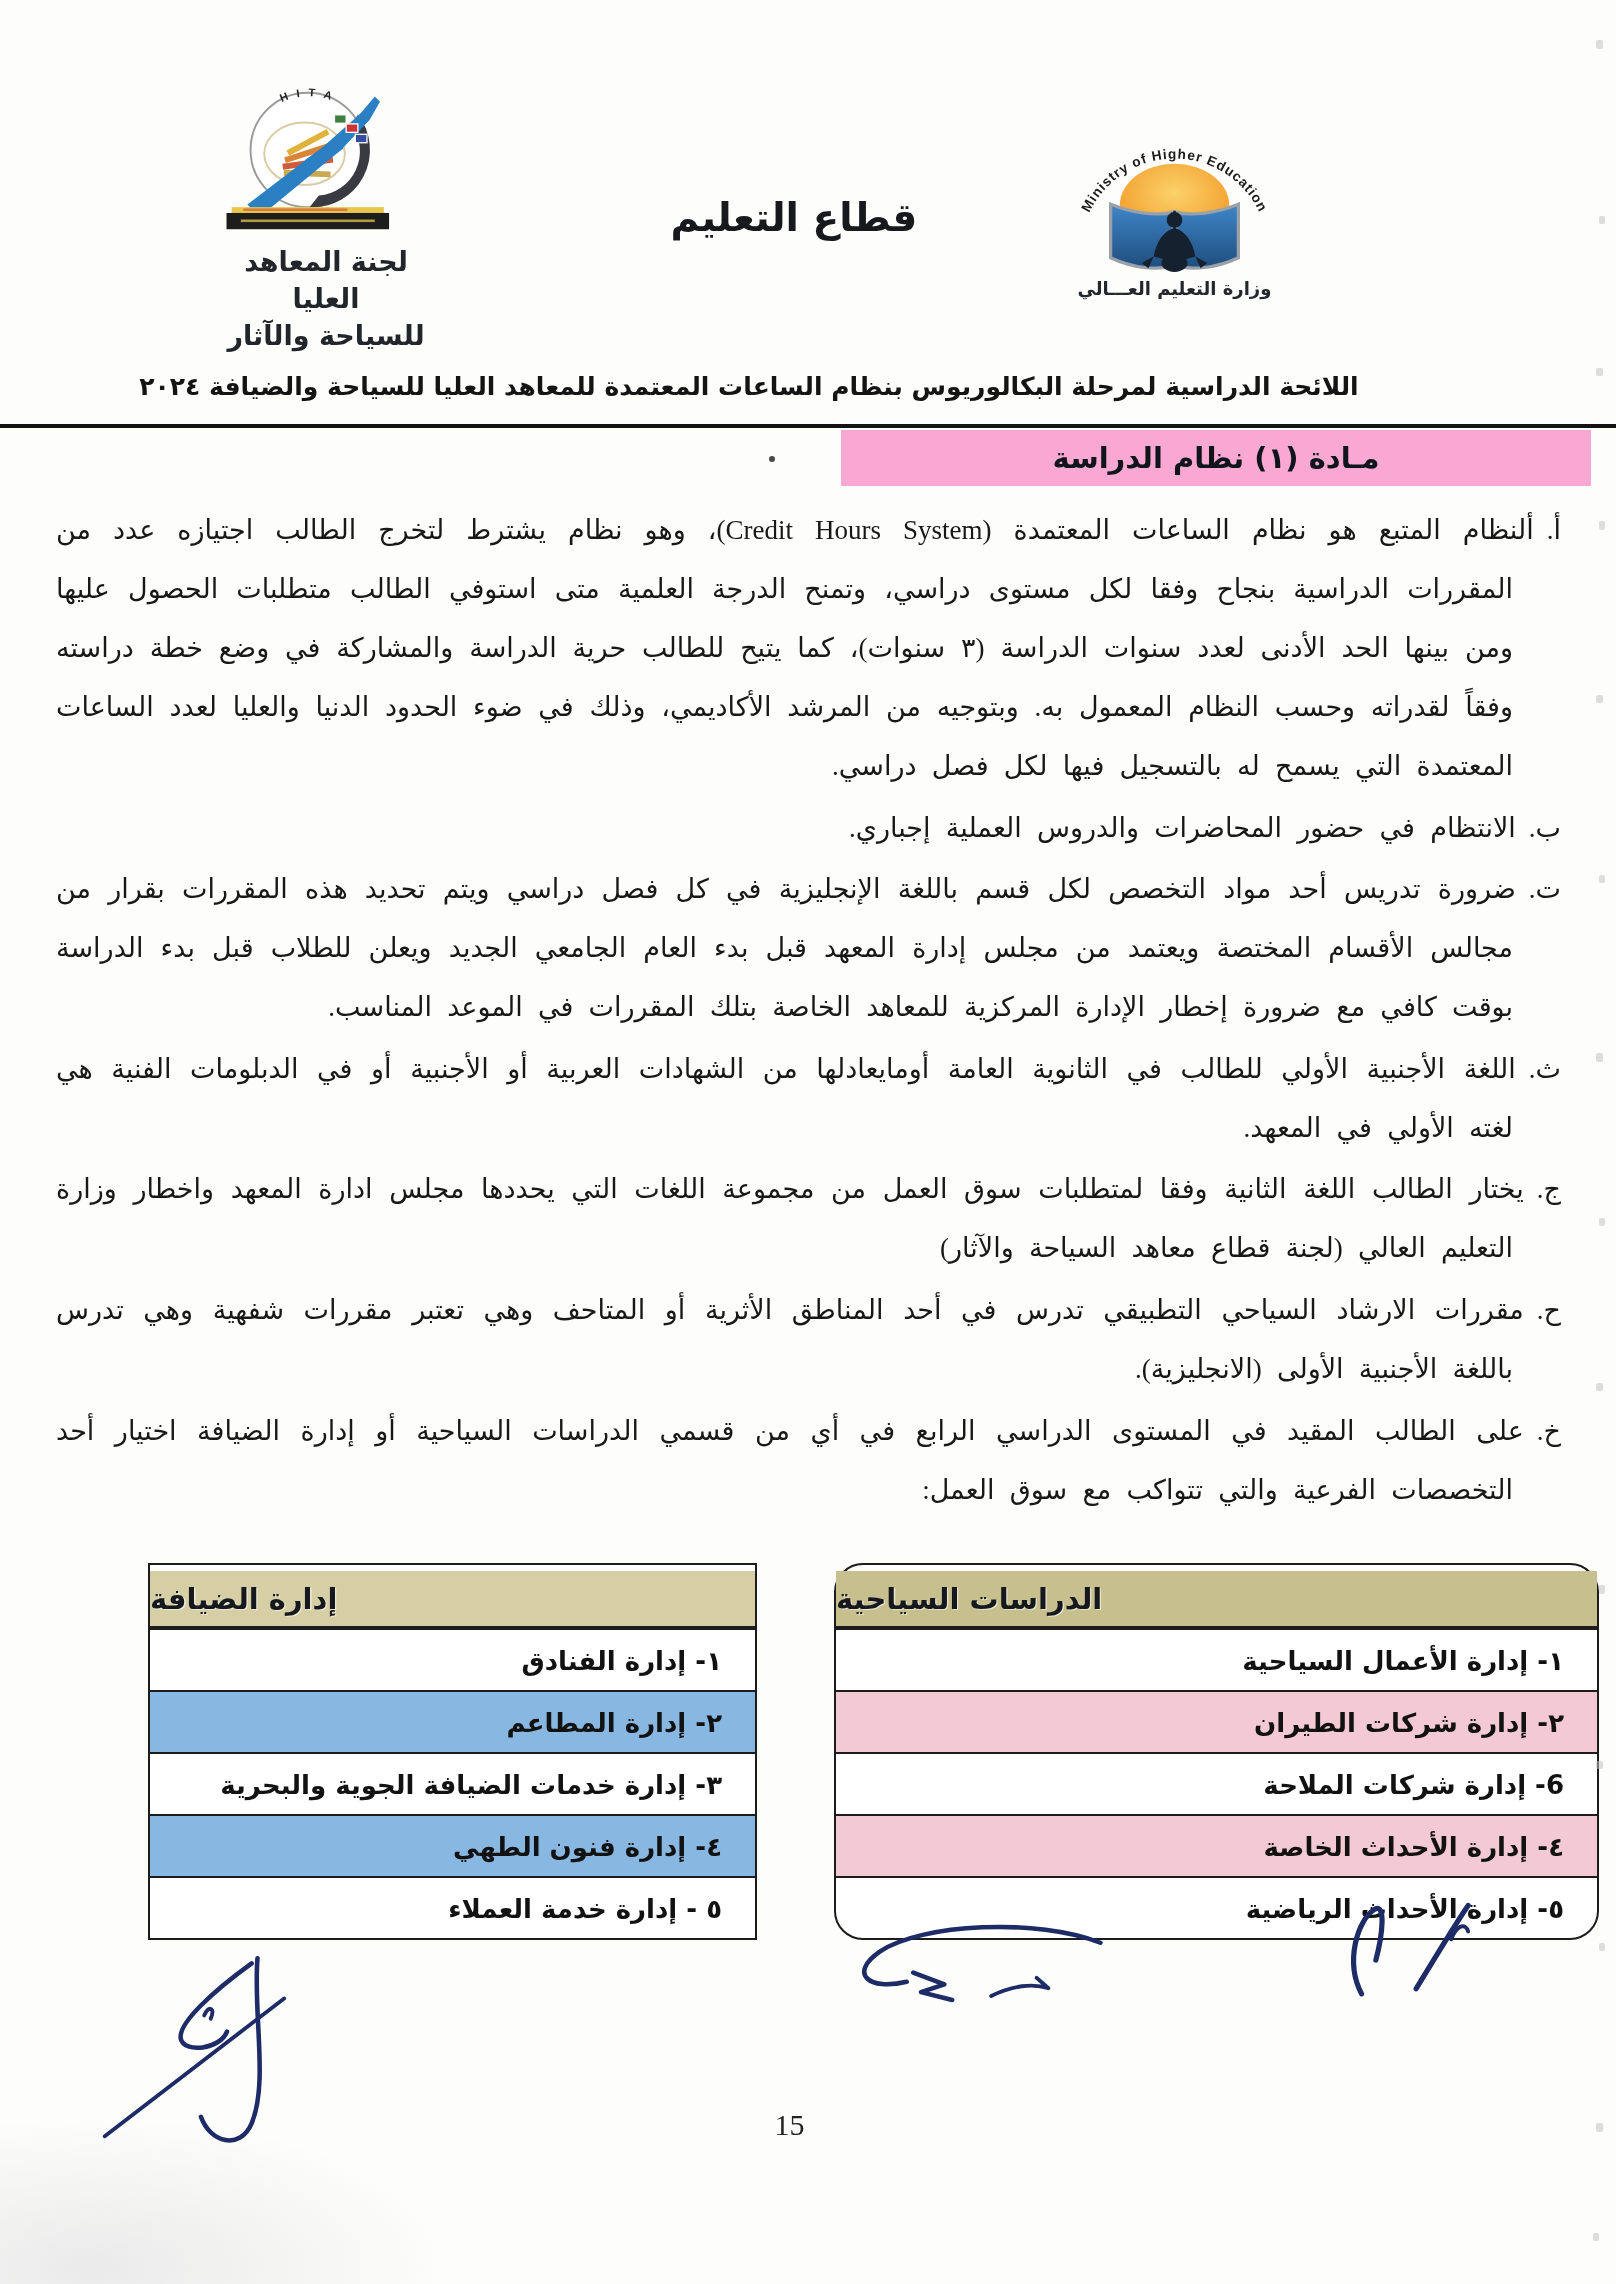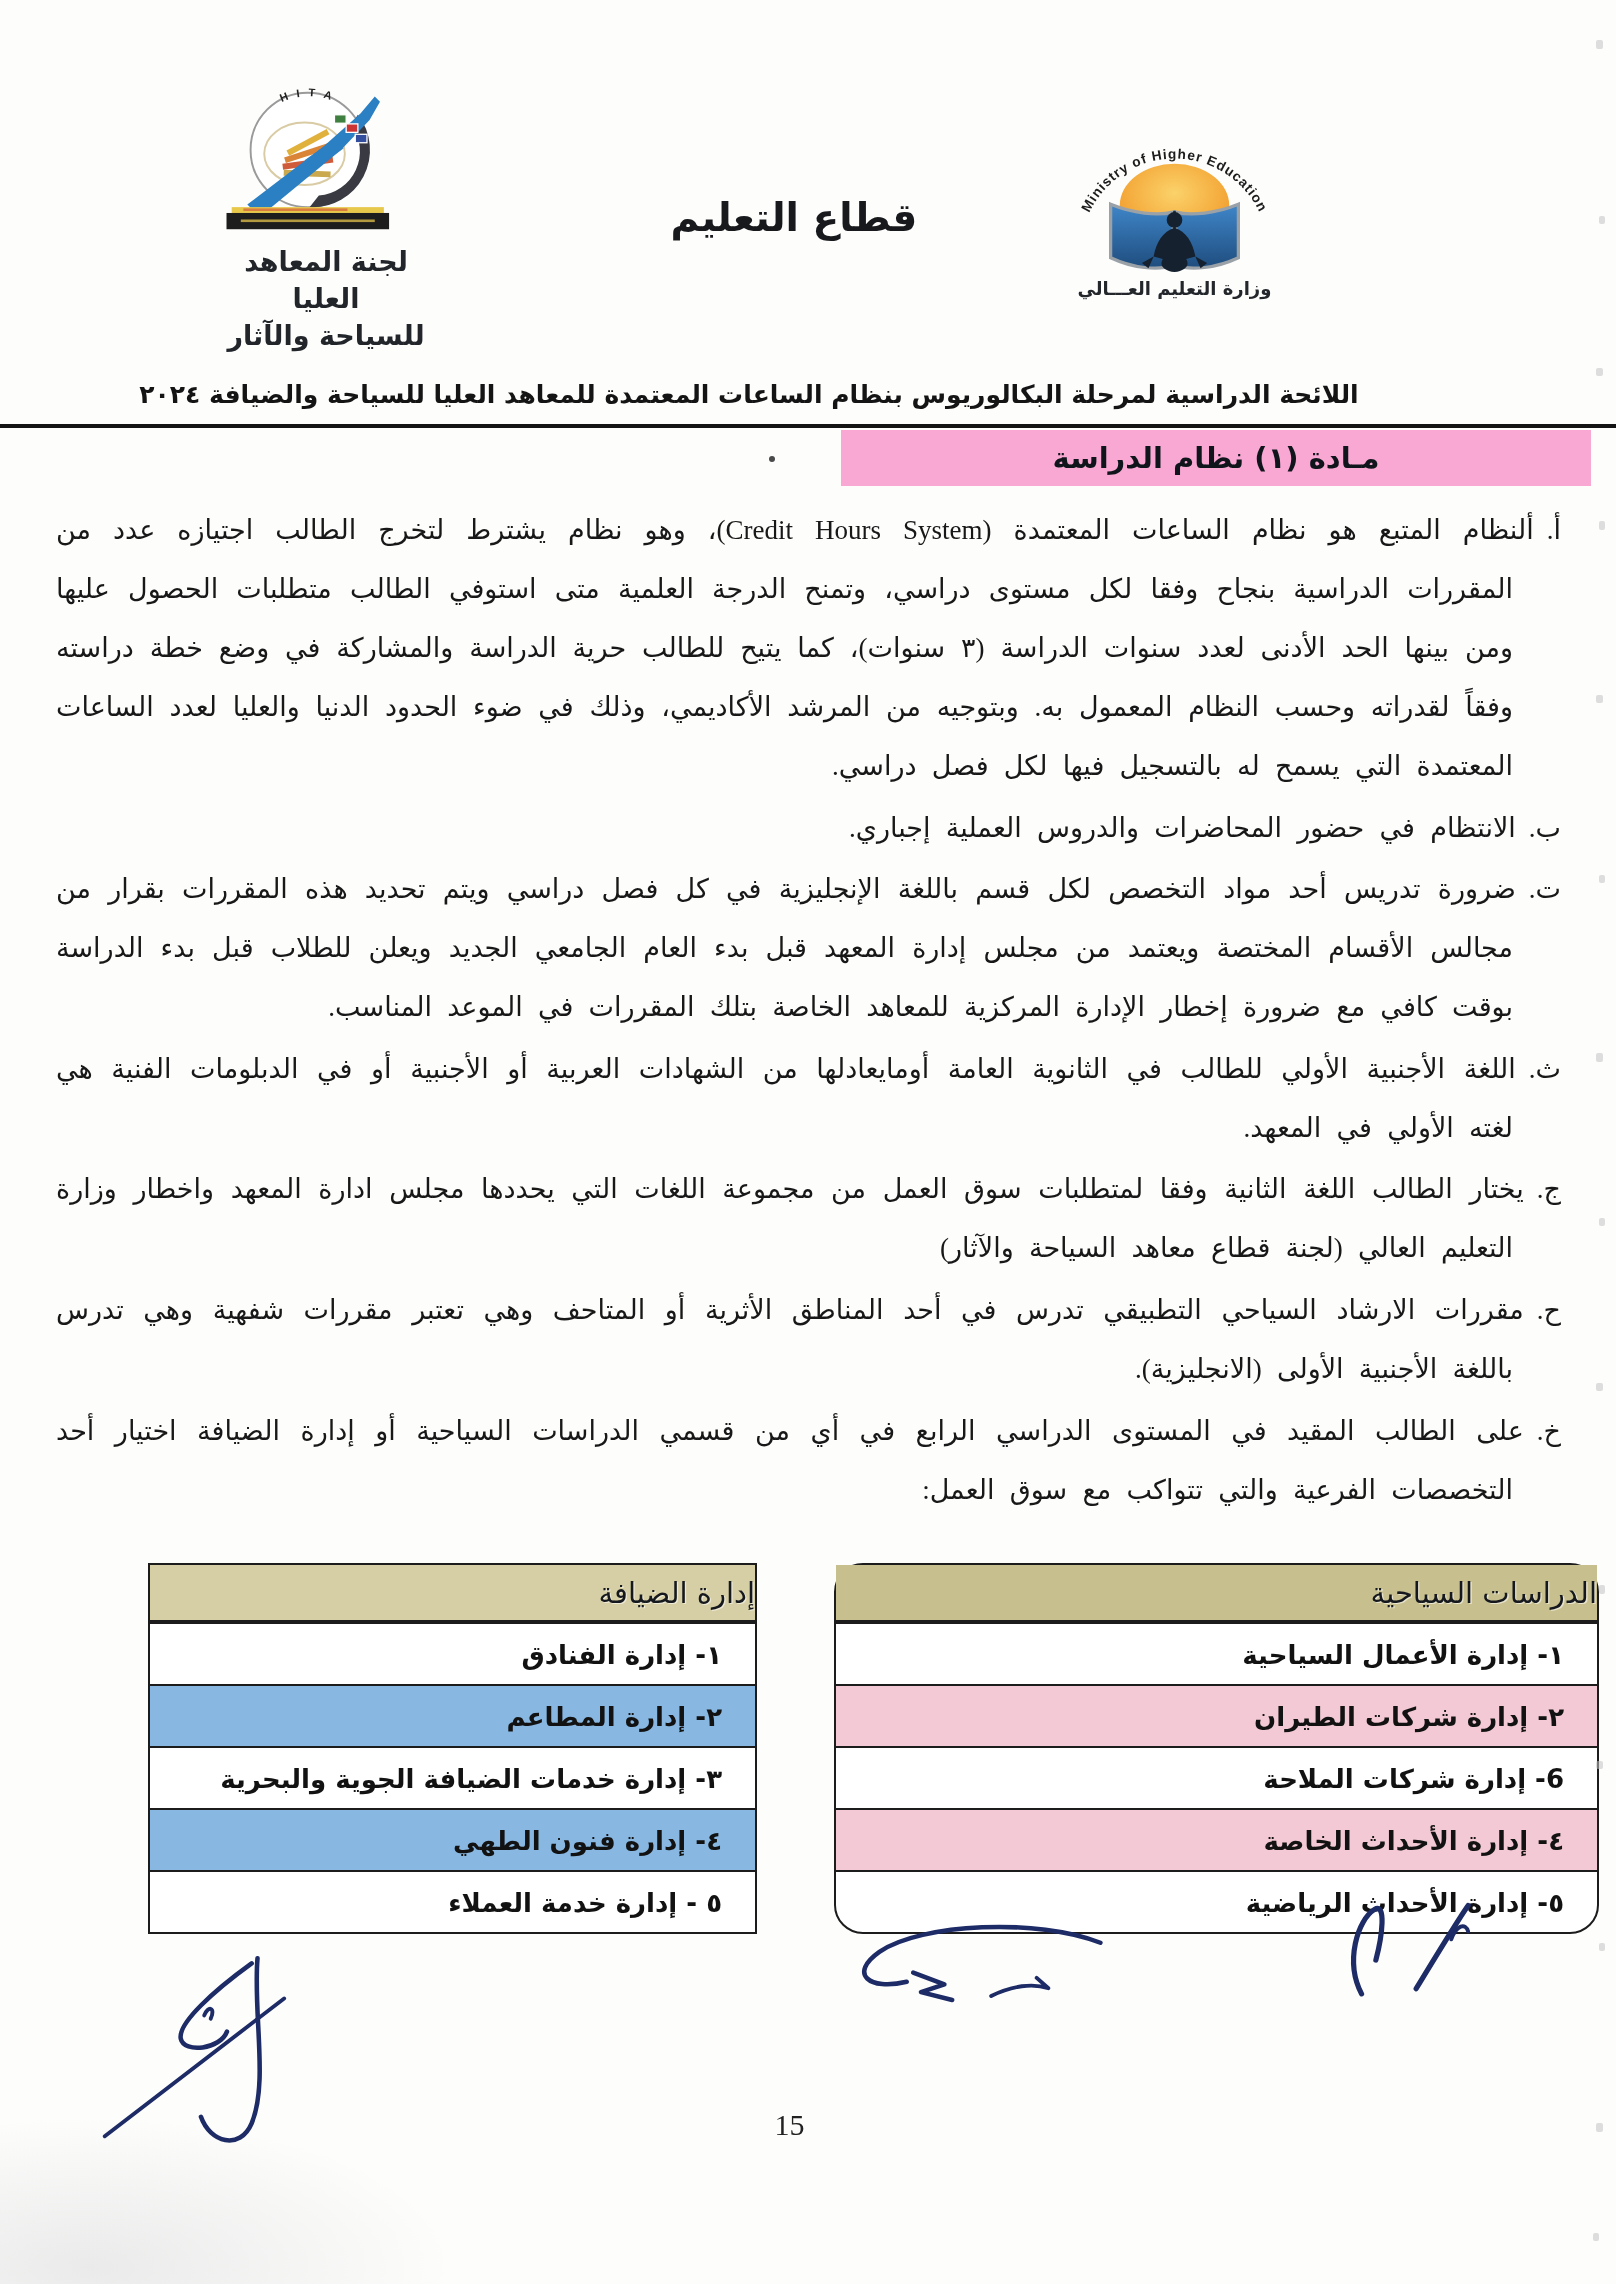--- a/index.html
+++ b/index.html
@@ -14,21 +14,21 @@
   .hita{ position:absolute; left:207px; top:77px; width:238px; text-align:center; }
   .hita .org{ font-size:27px; font-weight:bold; line-height:37px; color:#22262b; letter-spacing:0.7px; }
   .sector-title{
     position:absolute; left:625px; top:195px; width:338px;
     font-size:39px; font-weight:bold; text-align:center; color:#17191c;
   }
   .ministry{ position:absolute; left:1065px; top:109px; width:219px; text-align:center; }
   .ministry .mname{ font-size:18px; font-weight:bold; color:#23262b; margin-top:-3.9px; }
   
   .doc-title{
-    position:absolute; left:124px; top:380px; width:1250px;
+    position:absolute; left:124px; top:372px; width:1250px;
     font-size:25px; font-weight:bold; text-align:center; color:#141414;
     font-family:"DejaVu Sans", sans-serif; white-space:nowrap;
   }
   .rule{ position:absolute; left:0; top:424px; width:1617px; height:3.9px; background:#141414; }
   .article-bar{
     position:absolute; left:841px; top:430px; width:750px; height:56px;
     background:#f9a8d4; text-align:center;
     font-size:29px; font-weight:bold; line-height:56px; color:#10151c;
   }
   .bar-dot{ position:absolute; left:769px; top:456px; width:5.9px; height:5.9px; background:#4a4a4a; border-radius:50%; }
@@ -38,24 +38,25 @@
     font-family:"Liberation Serif","DejaVu Sans",serif;
     font-size:27px; line-height:59px; text-align:justify;
     word-spacing:8.5px; color:#181818;
   }
   .clause{ padding-right:48px; text-indent:-48px; margin-bottom:2.6px; }
   .clause .marker{ margin-left:13px; }
   
   .stable{ position:absolute; border:2.6px solid #1c1c1c; background:#fff;
            font-family:"DejaVu Sans",sans-serif; }
   .stable .thead{
-    height:57px; line-height:57px; text-align:right;
-    font-size:29px; font-weight:normal; color:#15181c;
+    height:57px; line-height:57px; text-align:left;
+    font-size:29px; font-weight:bold; color:#15181c;
     border-bottom:2.6px solid #1c1c1c;
     text-shadow:1.3px 1.3px 0 rgba(255,255,255,.55);
+    margin-top:6px;
   }
   .stable .trow{
     height:62px; line-height:62px; padding-left:13px; padding-right:33px;
     font-size:26px; font-weight:bold; text-align:right; color:#121212;
     border-top:2px solid #1c1c1c; white-space:nowrap;
   }
   .stable .trow:first-of-type{ border-top:none; }
   .t-hosp{ left:148px; top:1563px; width:609px; }
   .t-hosp .thead{ background:#d6cea4; }
   .t-hosp .hl{ background:#88b8e2; }

